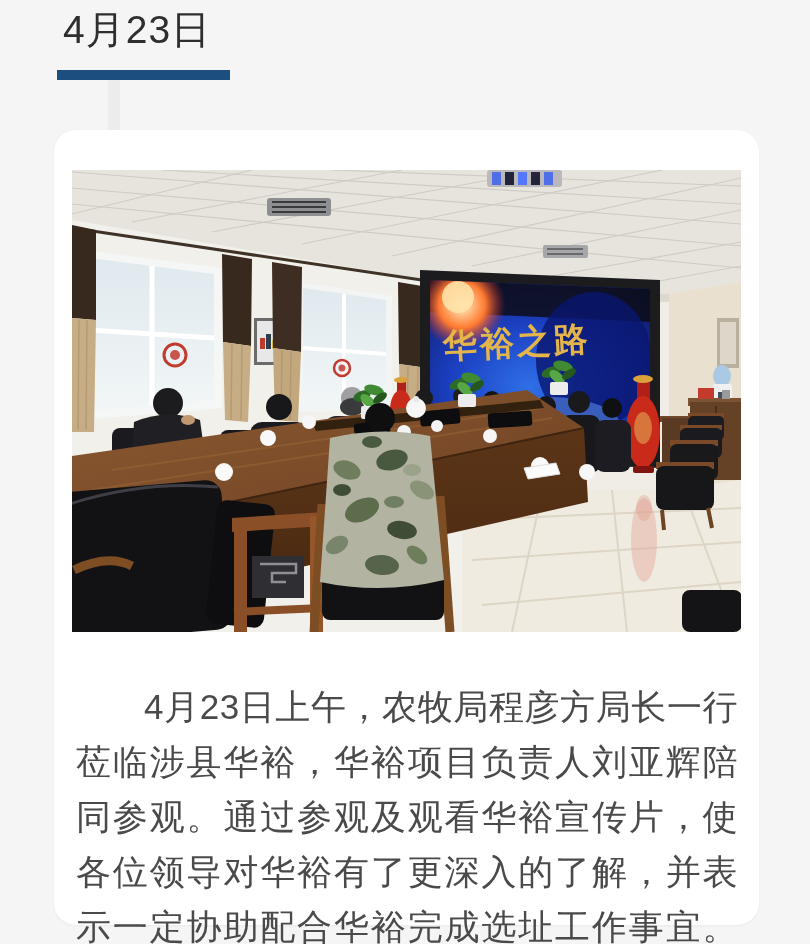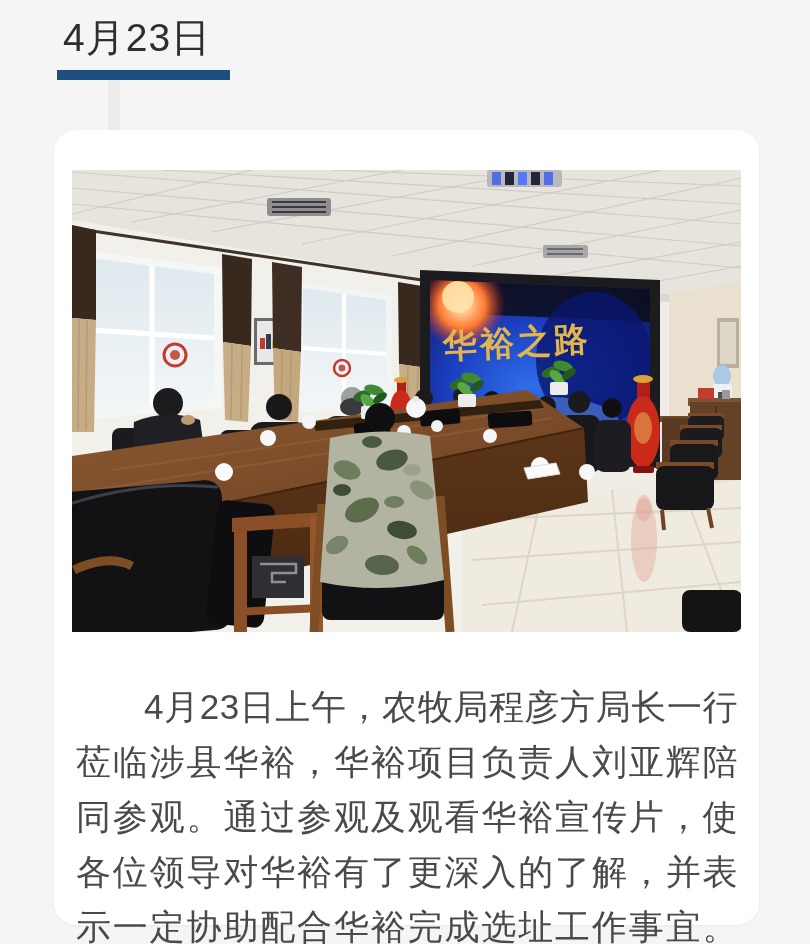--- a/index.html
+++ b/index.html
@@ -2,21 +2,21 @@
 <html><head>
 <meta charset="utf-8">
 <style>
   html,body{margin:0;padding:0;}
   body{
     width:810px;height:944px;overflow:hidden;position:relative;
     background:#f5f5f6;
     font-family:"Liberation Sans", sans-serif;
   }
   .date-heading{
-    position:absolute;left:63px;top:16px;
+    position:absolute;left:63px;top:8px;
     font-size:39px;line-height:44px;color:#2e2e2e;font-weight:400;
     letter-spacing:1px;
   }
   .date-underline{
     position:absolute;left:57px;top:70px;width:173px;height:10px;
     background:#1d4e80;
   }
   .timeline-connector{
     position:absolute;left:108px;top:80px;width:12px;height:52px;
     background:#ececec;

